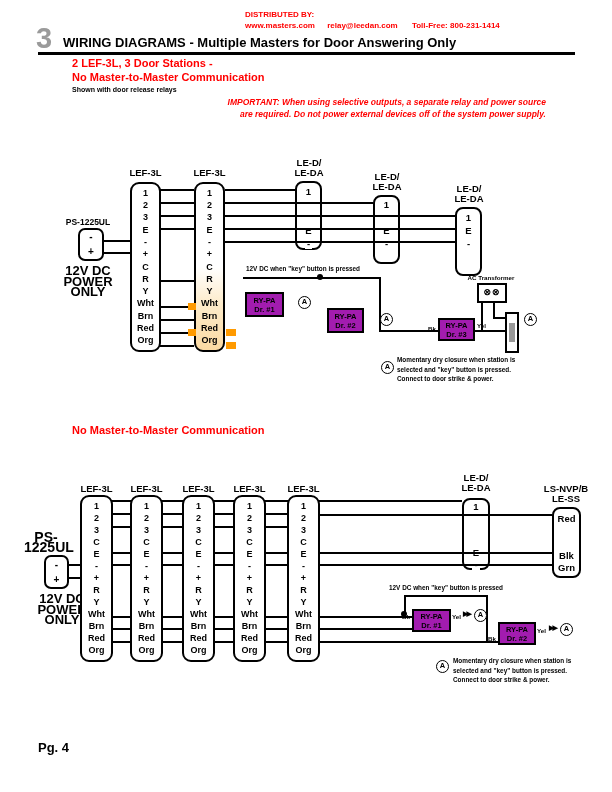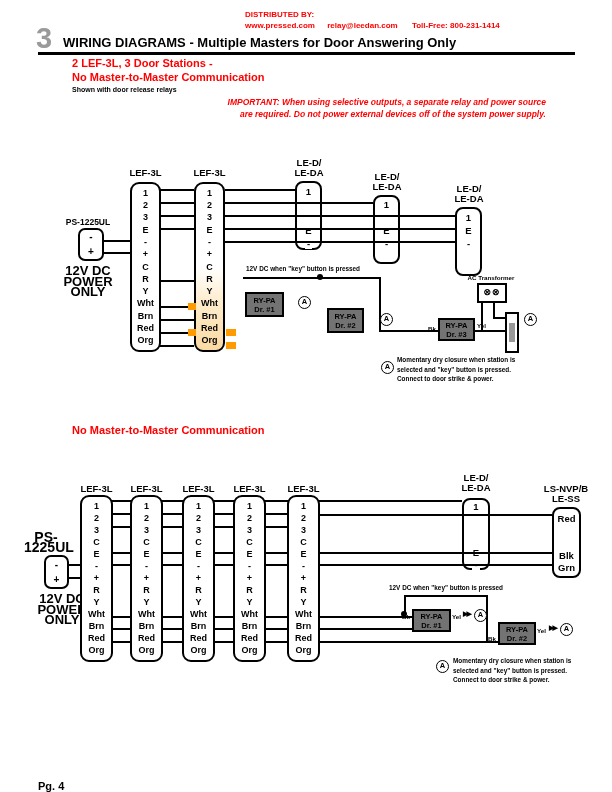--- a/index.html
+++ b/index.html
@@ -16,21 +16,21 @@
            padding:3px 0;box-sizing:border-box;z-index:6;}
   .station .t{flex:1;display:flex;align-items:center;justify-content:center;
               font-size:9px;line-height:9px;}
   .stn-label{position:absolute;font-size:9.5px;text-align:center;z-index:6;}
   .stn-label.under{z-index:3;}
   .smallbox{position:absolute;background:#fff;border:2px solid #000;border-radius:8px;
             box-sizing:border-box;z-index:6;}
   .term-abs{position:absolute;left:0;width:100%;text-align:center;font-size:9.5px;
             line-height:13px;z-index:8;}
   .term-abs span{background:#fff;padding:0 2px;}
-  .relay{position:absolute;background:#737373;border:2px solid #000;box-sizing:border-box;
+  .relay{position:absolute;background:#a21caf;border:2px solid #000;box-sizing:border-box;
          display:flex;flex-direction:column;align-items:center;justify-content:center;
          font-size:7.5px;line-height:9px;z-index:6;text-align:right;}
   .circleA{position:absolute;width:13px;height:13px;border:1.5px solid #000;border-radius:50%;
            background:#fff;box-sizing:border-box;font-size:7.5px;line-height:10px;
            text-align:center;z-index:8;}
   .note{position:absolute;font-size:6.4px;line-height:9.6px;z-index:6;}
   .wlabel{position:absolute;font-size:6.2px;line-height:7px;z-index:8;}
   .dot{position:absolute;width:6px;height:6px;border-radius:50%;background:#000;z-index:8;}
   .arrow{position:absolute;font-size:7px;letter-spacing:-2px;z-index:8;}
   .glow{background:linear-gradient(180deg,#fff 50%,#fdeccb 72%,#fbd9a2 100%);}
@@ -50,21 +50,21 @@
   .txbox{position:absolute;background:#fff;border:2px solid #000;box-sizing:border-box;
          text-align:center;font-size:9px;line-height:14px;letter-spacing:1px;z-index:6;}
 </style>
 </head>
 <body>
 
 <div class="page">
 
   <div class="abs red" style="left:245px;top:10px;font-size:8px;">DISTRIBUTED BY:</div>
   <div class="abs red" style="left:245px;top:21px;font-size:8px;white-space:nowrap;">
-    <span>www.pressed.com</span>
+    <span>www.masters.com</span>
     <span style="margin-left:10px;">relay@leedan.com</span>
     <span style="margin-left:12px;">Toll-Free: 800-231-1414</span>
   </div>
   <div class="abs gray" style="left:36px;top:22px;font-size:29px;">3</div>
   <div class="abs" style="left:63px;top:35px;font-size:13px;white-space:nowrap;">WIRING DIAGRAMS  - Multiple Masters for Door Answering Only</div>
   <div class="abs" style="left:38px;top:52px;width:537px;height:3px;background:#000;"></div>
 
   <div class="abs red" style="left:72px;top:57px;font-size:11px;">2 LEF-3L, 3 Door Stations -</div>
   <div class="abs red" style="left:72px;top:71px;font-size:11px;">No Master-to-Master Communication</div>
   <div class="abs" style="left:72px;top:86px;font-size:7px;">Shown with door release relays</div>
@@ -146,21 +146,21 @@
   <div class="arrow" style="left:549px;top:624px;">▶▶</div>
   <div class="circleA" style="left:474px;top:609px;">A</div>
   <div class="circleA" style="left:560px;top:623px;">A</div>
   <div class="circleA" style="left:436px;top:660px;">A</div>
   <div class="note" style="left:453px;top:656px;width:170px;">
     <div>Momentary dry closure when station is</div>
     <div>selected and "key" button is pressed.</div>
     <div>Connect to door strike &amp; power.</div>
   </div>
 
-  <div class="abs" style="left:38px;top:780px;font-size:11px;">Pg. 4</div>
+  <div class="abs" style="left:38px;top:740px;font-size:13px;">Pg. 4</div>
 
   <div id="build-root">
       <div class="stn-label" style="left: 123px; top: 167px; width: 45px;">LEF-3L</div>
       <div class="station" style="left: 130px; top: 182px; width: 31px; height: 170px;">
         <div class="t">1</div>
         <div class="t">2</div>
         <div class="t">3</div>
         <div class="t">E</div>
         <div class="t">-</div>
         <div class="t">+</div>

